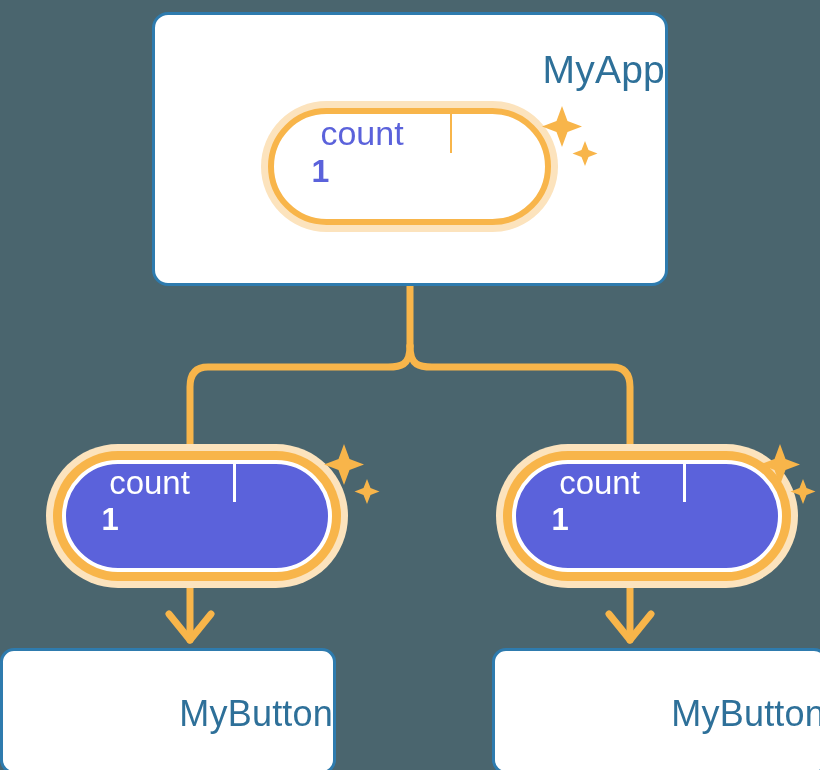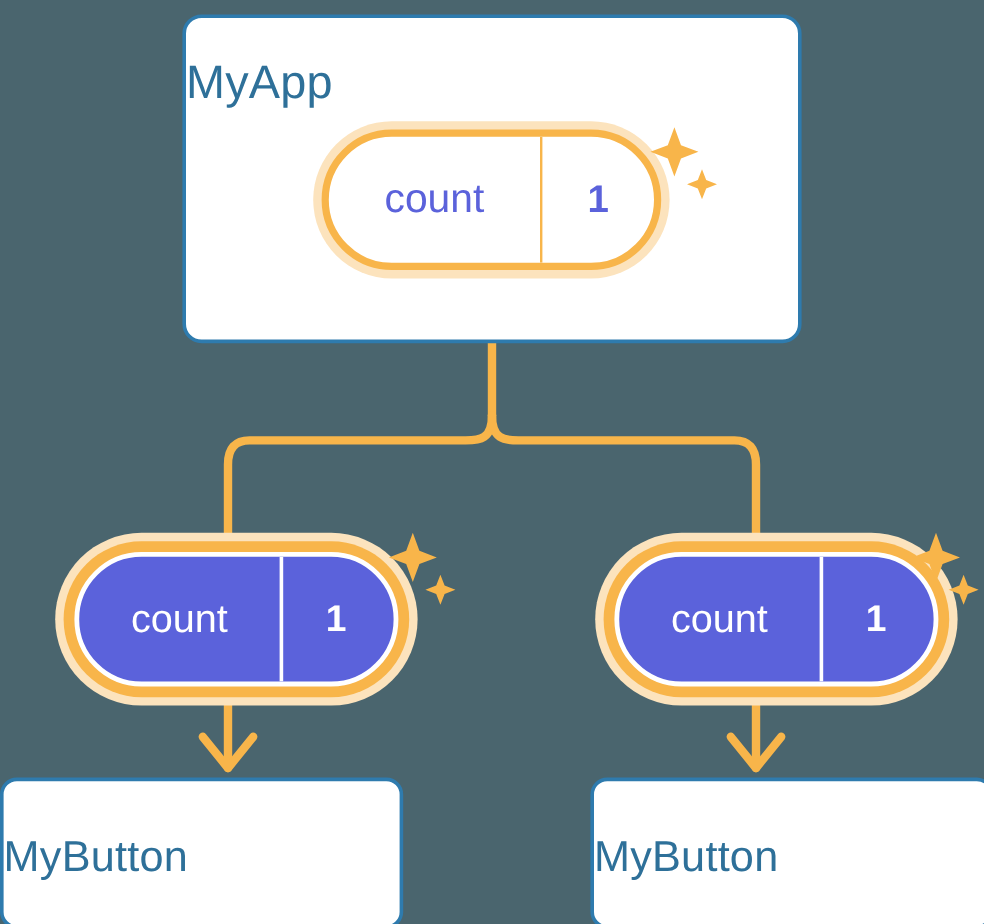--- a/index.html
+++ b/index.html
@@ -28,21 +28,21 @@
   .card {
     position: absolute;
     background: #ffffff;
     border: 3px solid #2e7bae;
     border-radius: 14px;
     box-sizing: border-box;
   }
   .card-title {
     color: #2e7099;
     font-weight: 400;
-    text-align: left;
+    text-align: right;
     letter-spacing: 0.2px;
     white-space: nowrap;
   }
 
   
   #app-card {
     left: 152px;
     top: 12px;
     width: 516px;
     height: 274px;
@@ -74,20 +74,21 @@
     display: flex;
     align-items: center;
   }
   .pill {
     position: relative;
     display: flex;
     align-items: stretch;
     box-sizing: border-box;
     border-radius: 999px;
     overflow: hidden;
+    flex-direction: column;
   }
   .pill-cell {
     display: flex;
     align-items: center;
     justify-content: center;
     box-sizing: border-box;
     white-space: nowrap;
   }
   .pill-key   { font-weight: 400; }
   .pill-value { font-weight: 700; }

